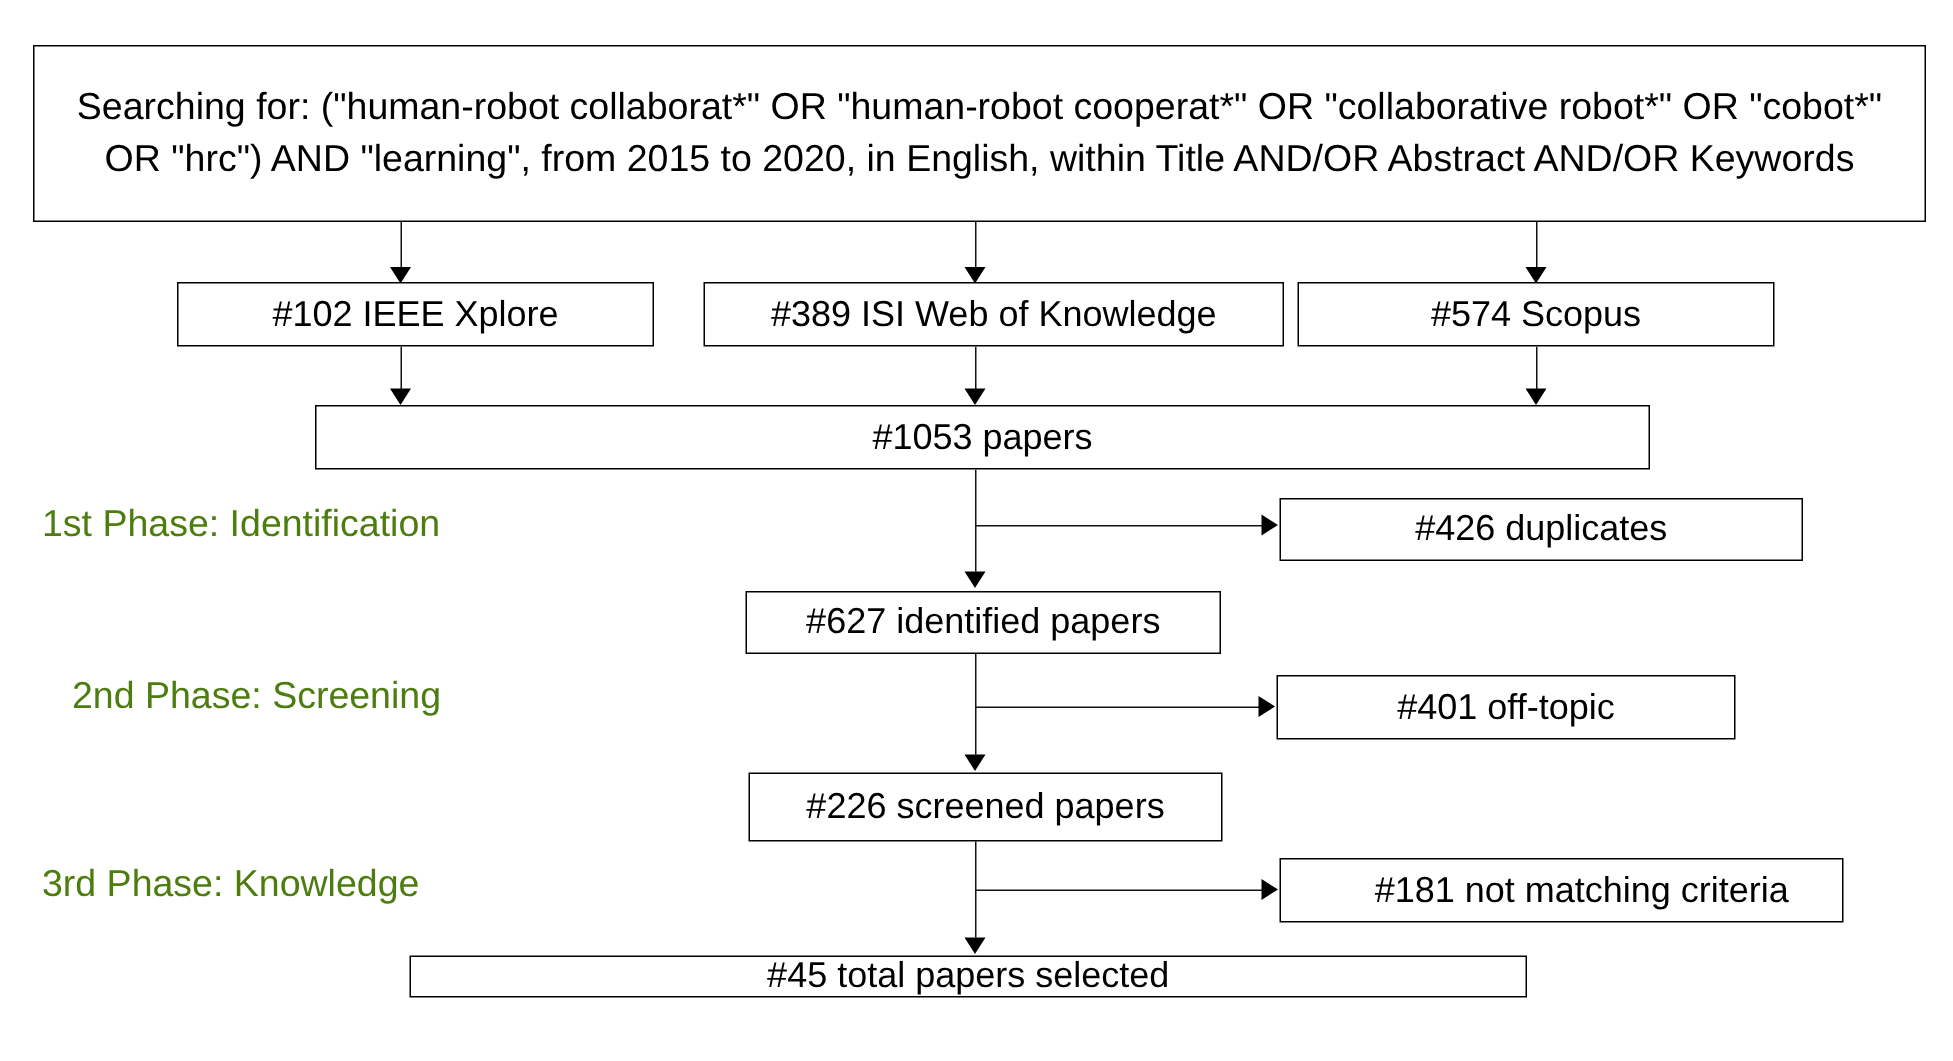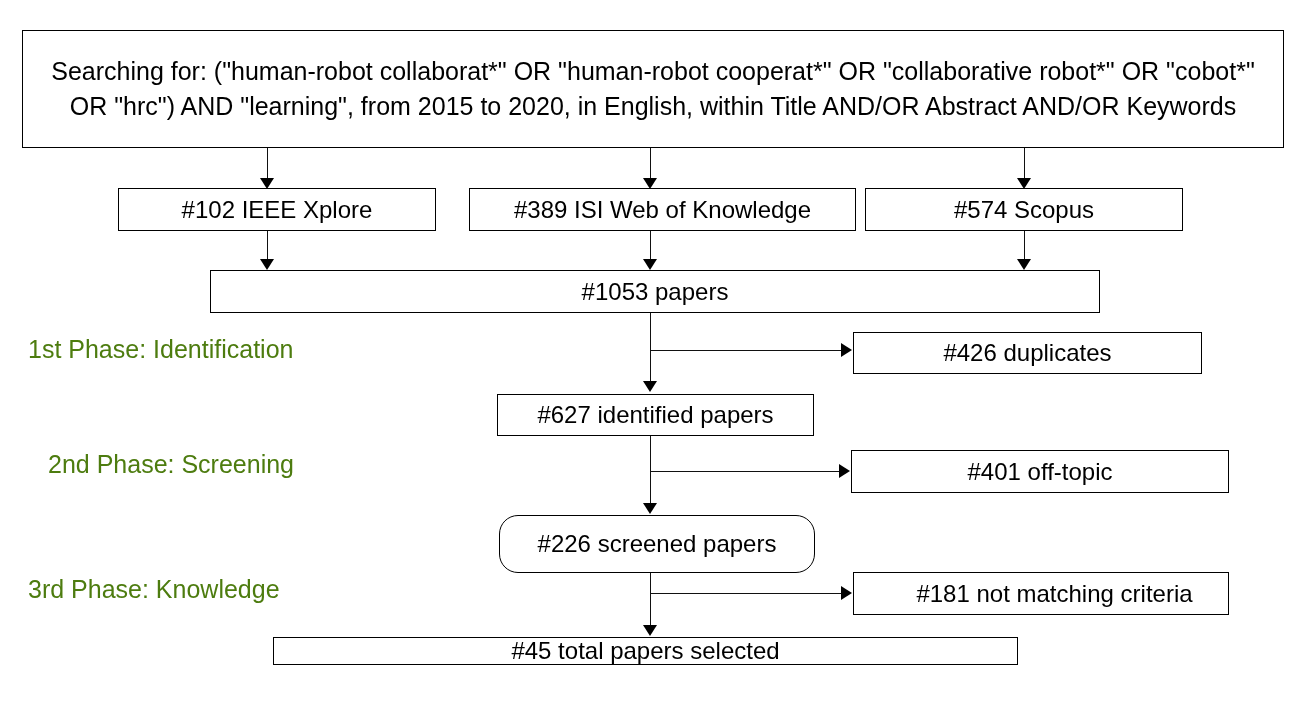--- a/index.html
+++ b/index.html
@@ -121,23 +121,23 @@
 
   <div class="node" style="left:497px; top:394px; width:317px; height:42px;">#627 identified papers</div>
 
   <div class="phase-label" style="left:28px; top:450px;margin-left:20px;">2nd Phase: Screening</div>
 
   <div class="vline" style="left:650px; top:436px; height:67px;"></div>
   <div class="hline" style="left:650px; top:471px; width:190px;"></div>
   <div class="arrow-right" style="left:839px; top:464px;"></div>
   <div class="arrow-down" style="left:643px; top:503px;"></div>
 
-  <div class="node" style="left:851px; top:450px; width:378px; height:43px;">#401 off-topic</div>
+  <div class="node" style="left:851px; top:450px; width:306px; height:43px;">#401 off-topic</div>
 
-  <div class="node" style="left:499px; top:515px; width:316px; height:58px;border-radius:19px;">#226 screened papers</div>
+  <div class="node" style="left:499px; top:515px; width:316px; height:46px;">#226 screened papers</div>
 
   <div class="phase-label" style="left:28px; top:575px;">3rd Phase: Knowledge</div>
 
   <div class="vline" style="left:650px; top:557px; height:68px;"></div>
   <div class="hline" style="left:650px; top:593px; width:192px;"></div>
   <div class="arrow-right" style="left:841px; top:586px;"></div>
   <div class="arrow-down" style="left:643px; top:625px;"></div>
 
   <div class="node" style="left:853px; top:572px; width:376px; height:43px;padding-left:35px;">#181 not matching criteria</div>
 

